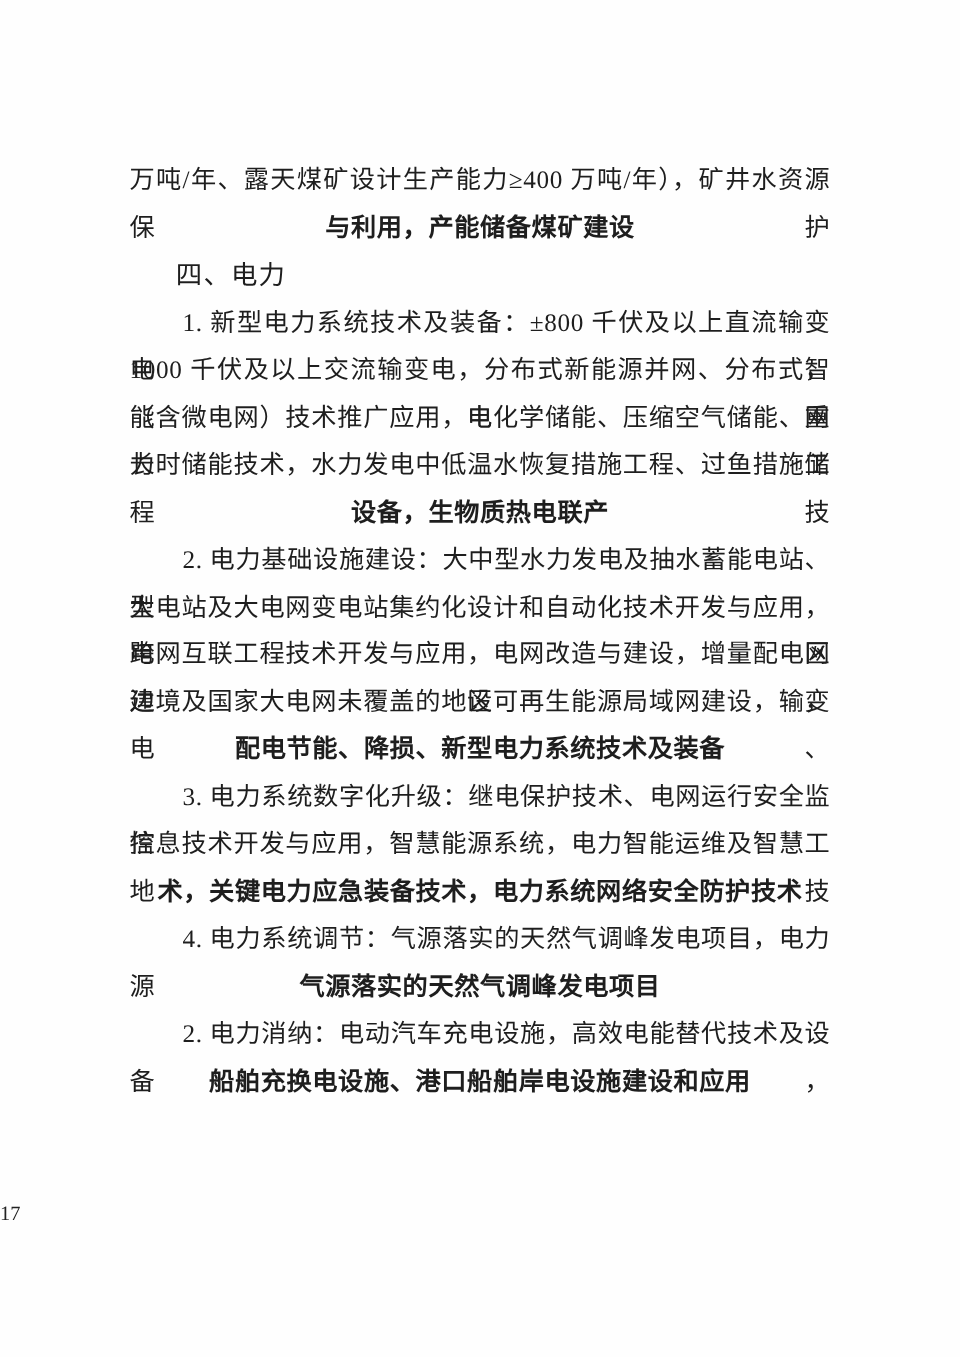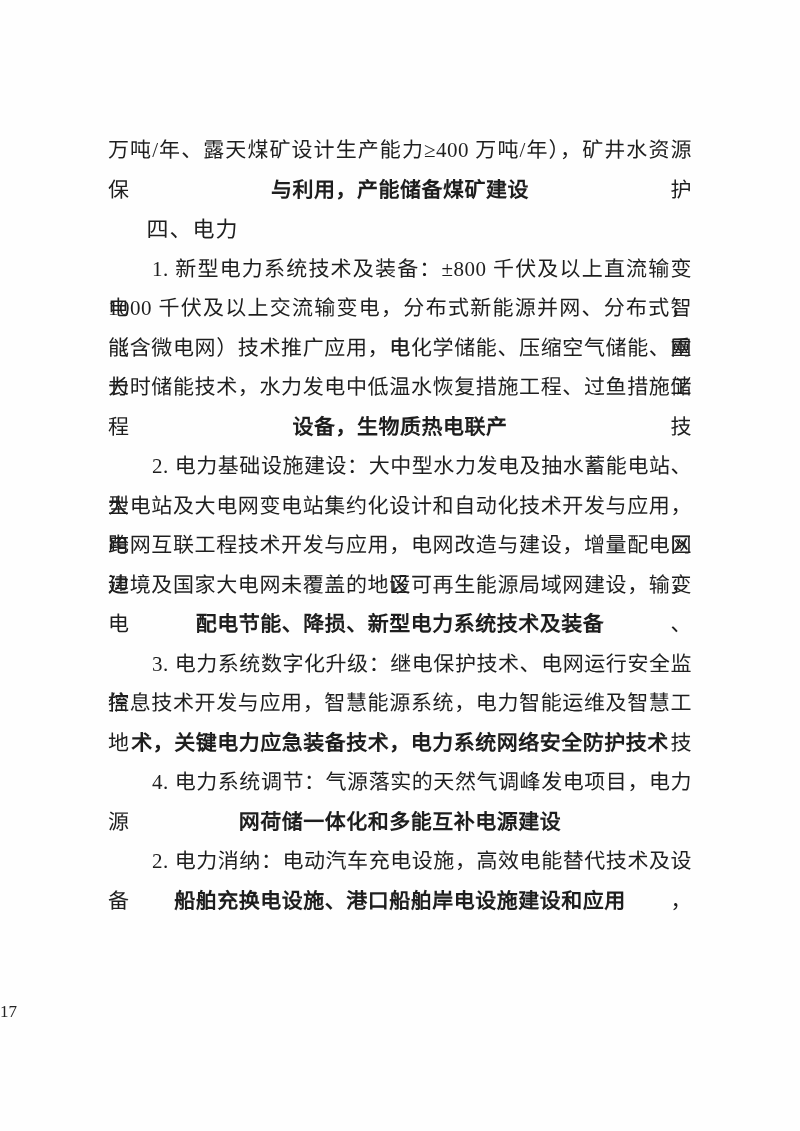--- a/index.html
+++ b/index.html
@@ -80,18 +80,18 @@
     <div class="tline e">设备，生物质热电联产</div>
     <div class="tline j ind">2. 电力基础设施建设：大中型水力发电及抽水蓄能电站、大</div>
     <div class="tline j">型电站及大电网变电站集约化设计和自动化技术开发与应用，跨区</div>
     <div class="tline j">电网互联工程技术开发与应用，电网改造与建设，增量配电网建设，</div>
     <div class="tline j">边境及国家大电网未覆盖的地区可再生能源局域网建设，输变电、</div>
     <div class="tline e">配电节能、降损、新型电力系统技术及装备</div>
     <div class="tline j ind">3. 电力系统数字化升级：继电保护技术、电网运行安全监控</div>
     <div class="tline j">信息技术开发与应用，智慧能源系统，电力智能运维及智慧工地技</div>
     <div class="tline e">术，关键电力应急装备技术，电力系统网络安全防护技术</div>
     <div class="tline j ind">4. 电力系统调节：气源落实的天然气调峰发电项目，电力源</div>
-    <div class="tline e">网荷储一体化和多能互补电源建设</div>
+    <div class="tline e">气源落实的天然气调峰发电项目</div>
     <div class="tline j ind">2. 电力消纳：电动汽车充电设施，高效电能替代技术及设备，</div>
     <div class="tline e">船舶充换电设施、港口船舶岸电设施建设和应用</div>
   </div>
   <div class="page-num">17</div>
 </div>
 
 </body></html>

